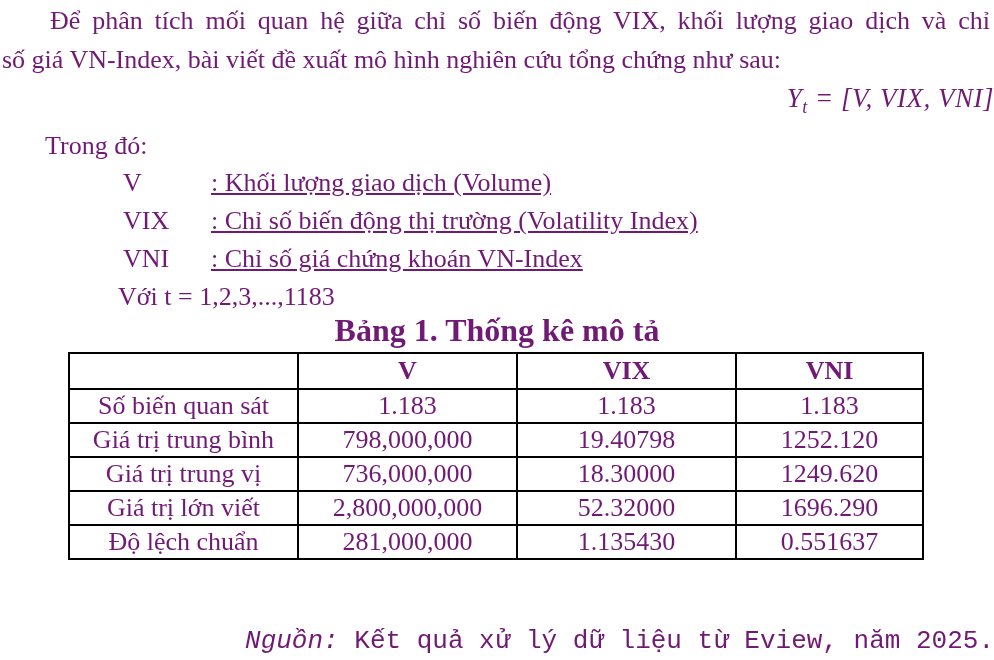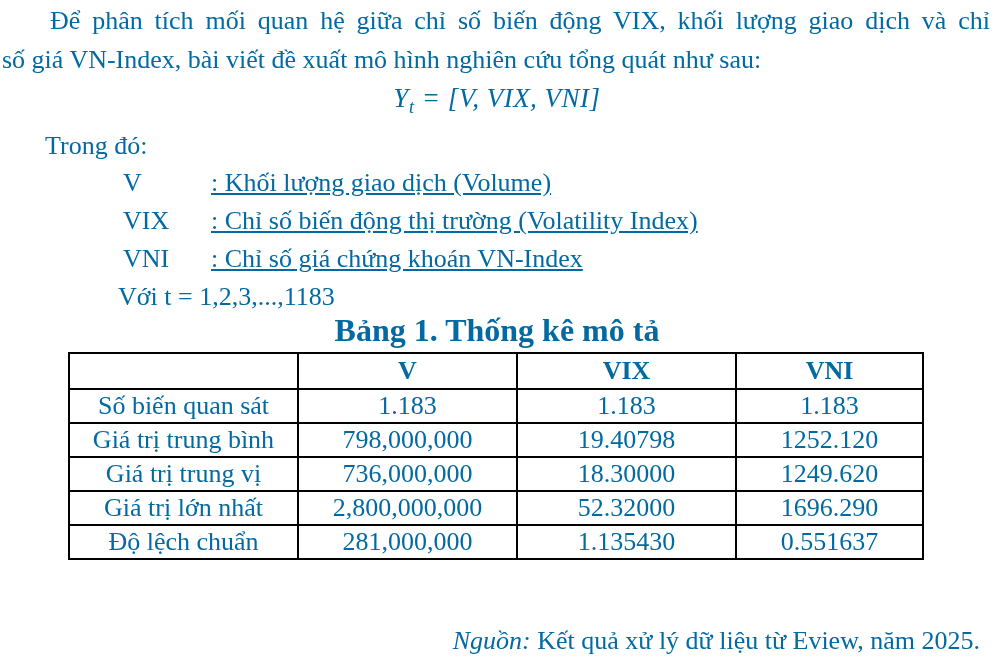--- a/index.html
+++ b/index.html
@@ -1,39 +1,39 @@
 <!DOCTYPE html>
 <html><head>
 <meta charset="utf-8">
 <style>
   html, body { margin: 0; padding: 0; background: #ffffff; }
   .page {
     position: relative;
     width: 994px;
     height: 660px;
     background: #ffffff;
-    color: #0369a1;
+    color: #701a75;
     font-family: "Liberation Serif", "DejaVu Serif", serif;
     font-size: 26px;
     overflow: hidden;
   }
   .abs { position: absolute; }
 
   .para-line1 {
     top: 6px; left: 2px; width: 988px;
     text-indent: 48px;
     text-align: justify;
     text-align-last: justify;
     white-space: nowrap;
   }
   .para-line2 { top: 45px; left: 2px; }
 
   .formula {
     top: 83px; left: 0; width: 100%;
-    text-align: center;
+    text-align: right;
     font-style: italic;
     font-size: 27px;
     letter-spacing: 0.5px;
   }
   .formula .f-sub {
     font-size: 18px;
     vertical-align: -6px;
   }
 
   .where-intro { top: 131px; left: 45px; }
@@ -64,31 +64,32 @@
     text-align: center;
     vertical-align: middle;
     overflow: hidden;
     white-space: nowrap;
   }
   .stats-table thead tr { height: 36px; }
   .stats-table tbody tr { height: 34px; margin-left: 41px; }
   .stats-table th { font-weight: bold; }
 
   .source-note {
-    top: 626px; right: 14px;
+    top: 626px; right: 0;
+    font-family: Liberation Mono, monospace;
   }
   .source-note .src-label { font-style: italic; }
 </style>
 </head>
 <body>
 
 <div class="page">
 
   <div class="abs para-line1">Để phân tích mối quan hệ giữa chỉ số biến động VIX, khối lượng giao dịch và chỉ</div>
-  <div class="abs para-line2">số giá VN-Index, bài viết đề xuất mô hình nghiên cứu tổng quát như sau:</div>
+  <div class="abs para-line2">số giá VN-Index, bài viết đề xuất mô hình nghiên cứu tổng chứng như sau:</div>
 
   <div class="abs formula">
     <span>Y</span><span class="f-sub">t</span>
     <span>= [V, VIX, VNI]</span>
   </div>
 
   <div class="abs where-intro">Trong đó:</div>
 
   <div class="abs where-item wi-0">
     <span class="where-term">V</span><span>: Khối lượng giao dịch (Volume)</span>
@@ -132,21 +133,21 @@
         <td>19.40798</td>
         <td>1252.120</td>
       </tr>
       <tr>
         <td>Giá trị trung vị</td>
         <td>736,000,000</td>
         <td>18.30000</td>
         <td>1249.620</td>
       </tr>
       <tr>
-        <td>Giá trị lớn nhất</td>
+        <td>Giá trị lớn viết</td>
         <td>2,800,000,000</td>
         <td>52.32000</td>
         <td>1696.290</td>
       </tr>
       <tr>
         <td>Độ lệch chuẩn</td>
         <td>281,000,000</td>
         <td>1.135430</td>
         <td>0.551637</td>
       </tr>

